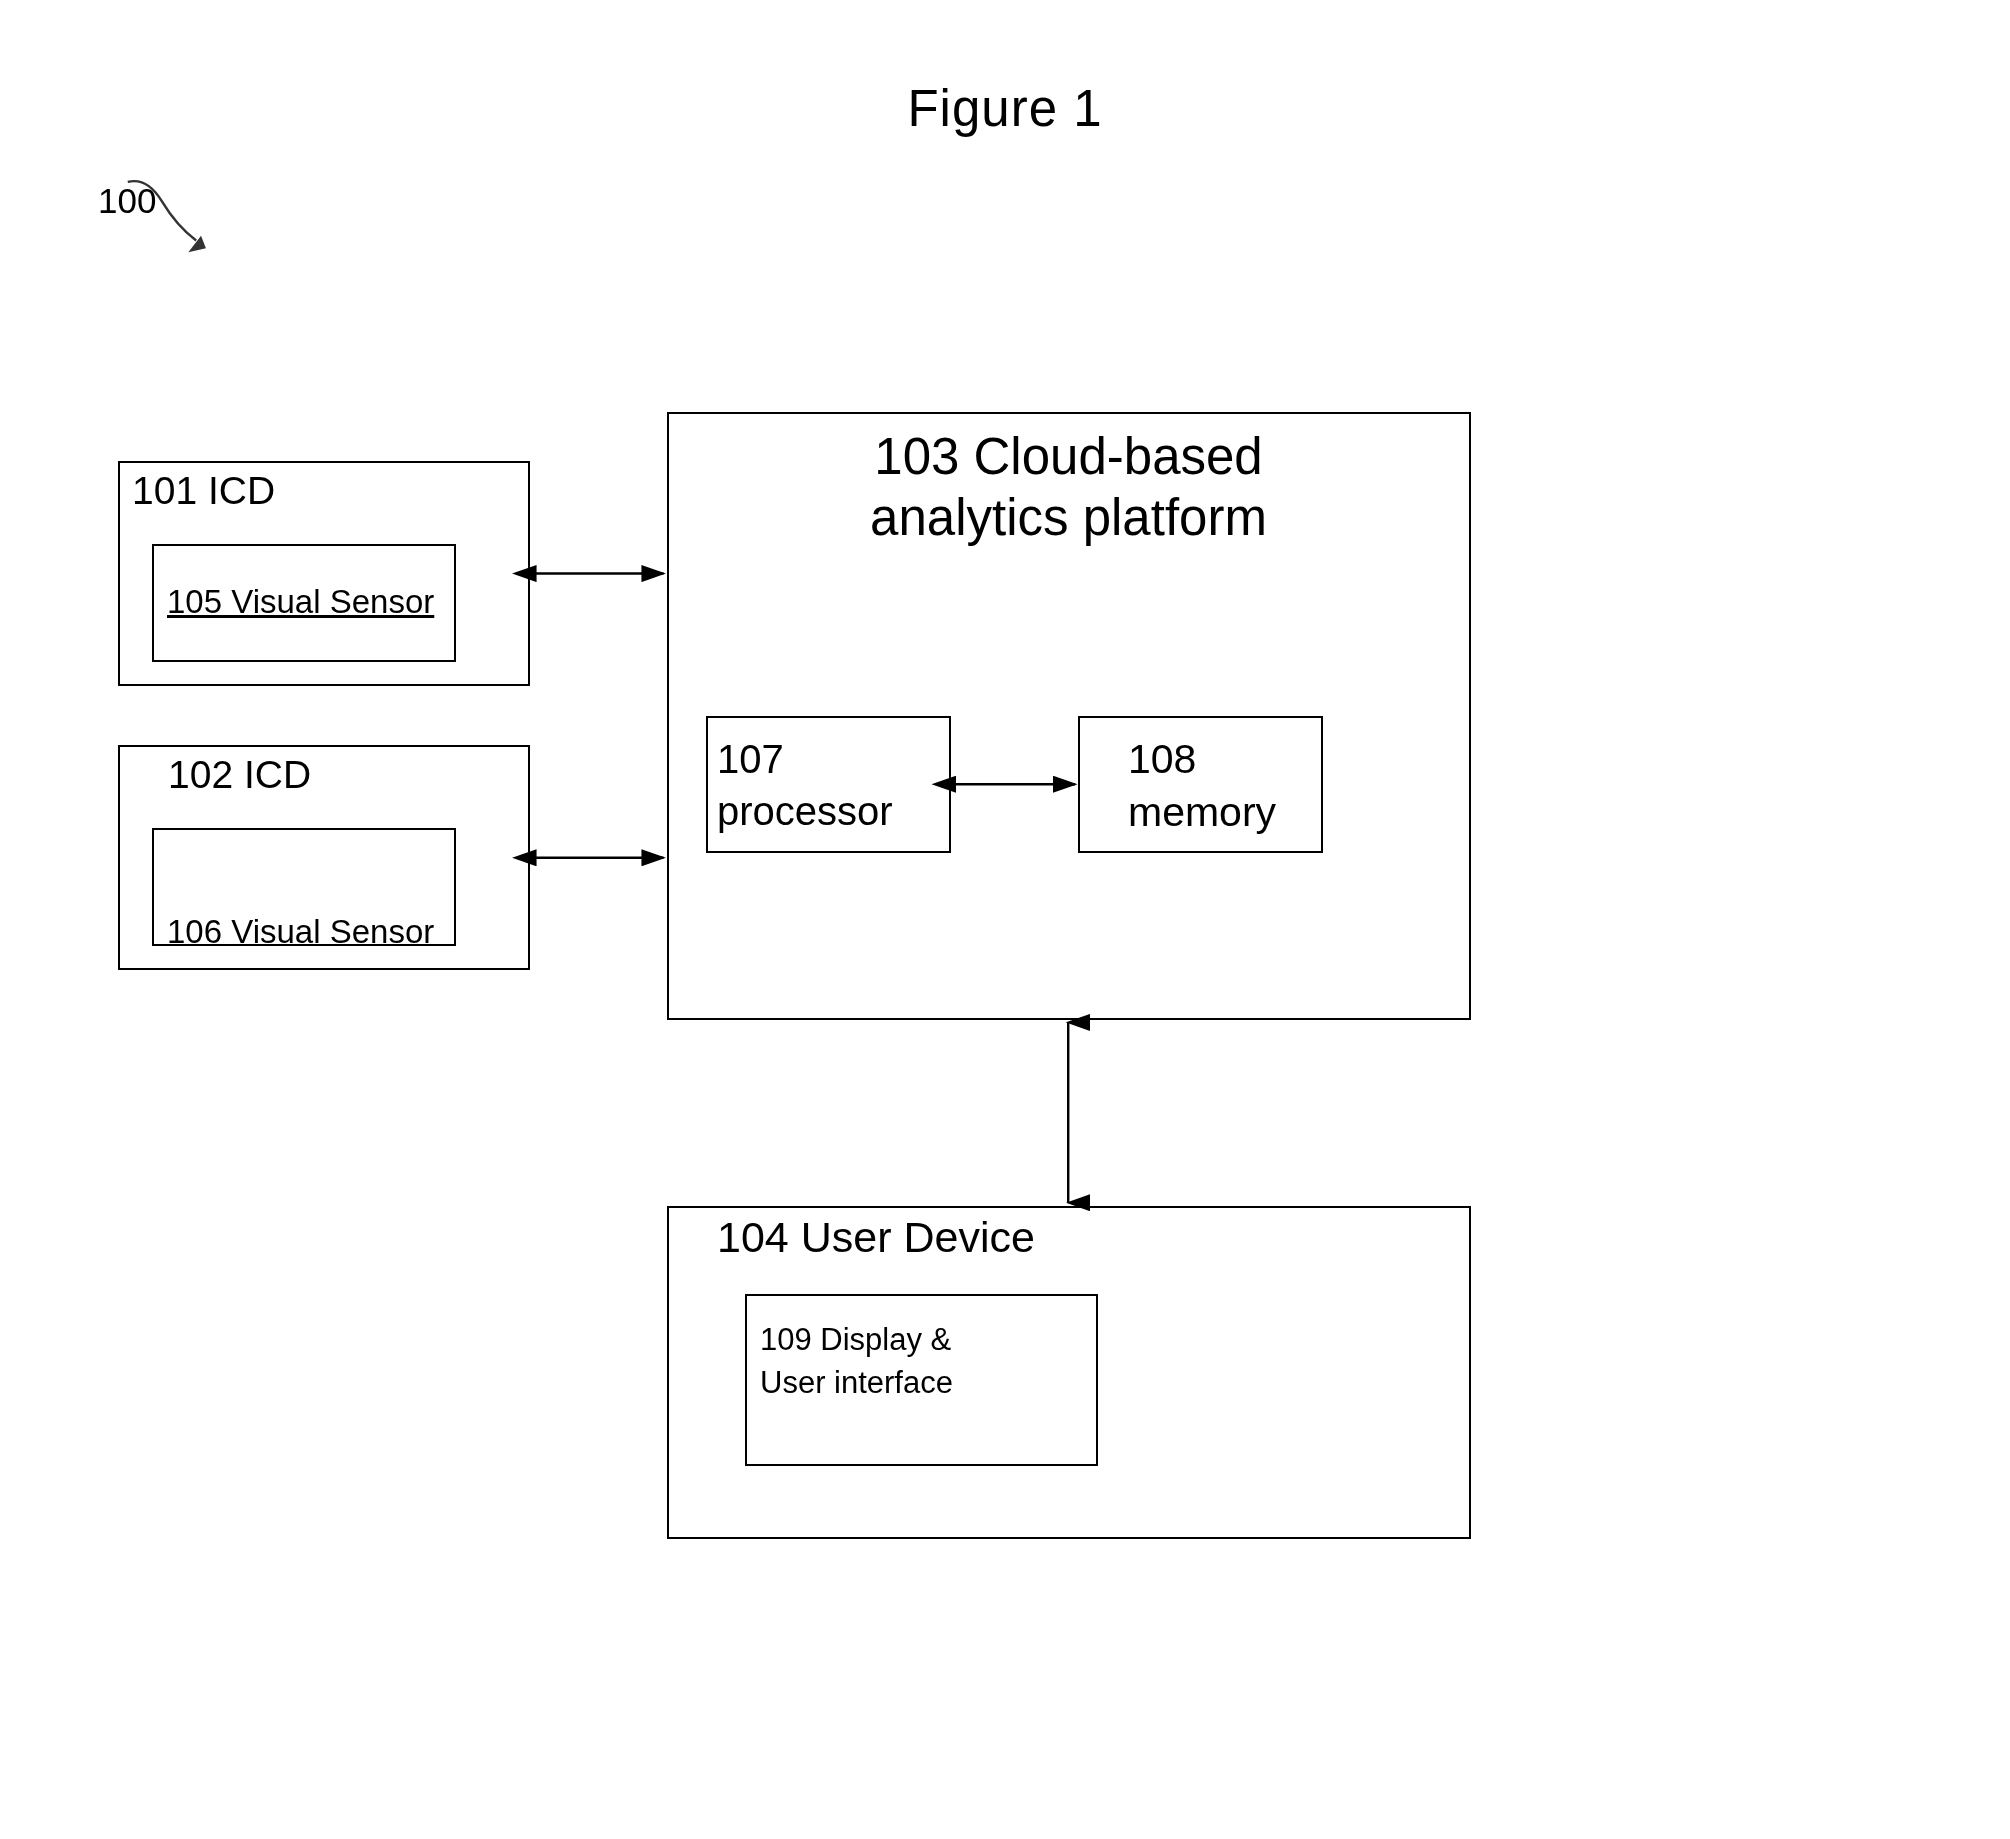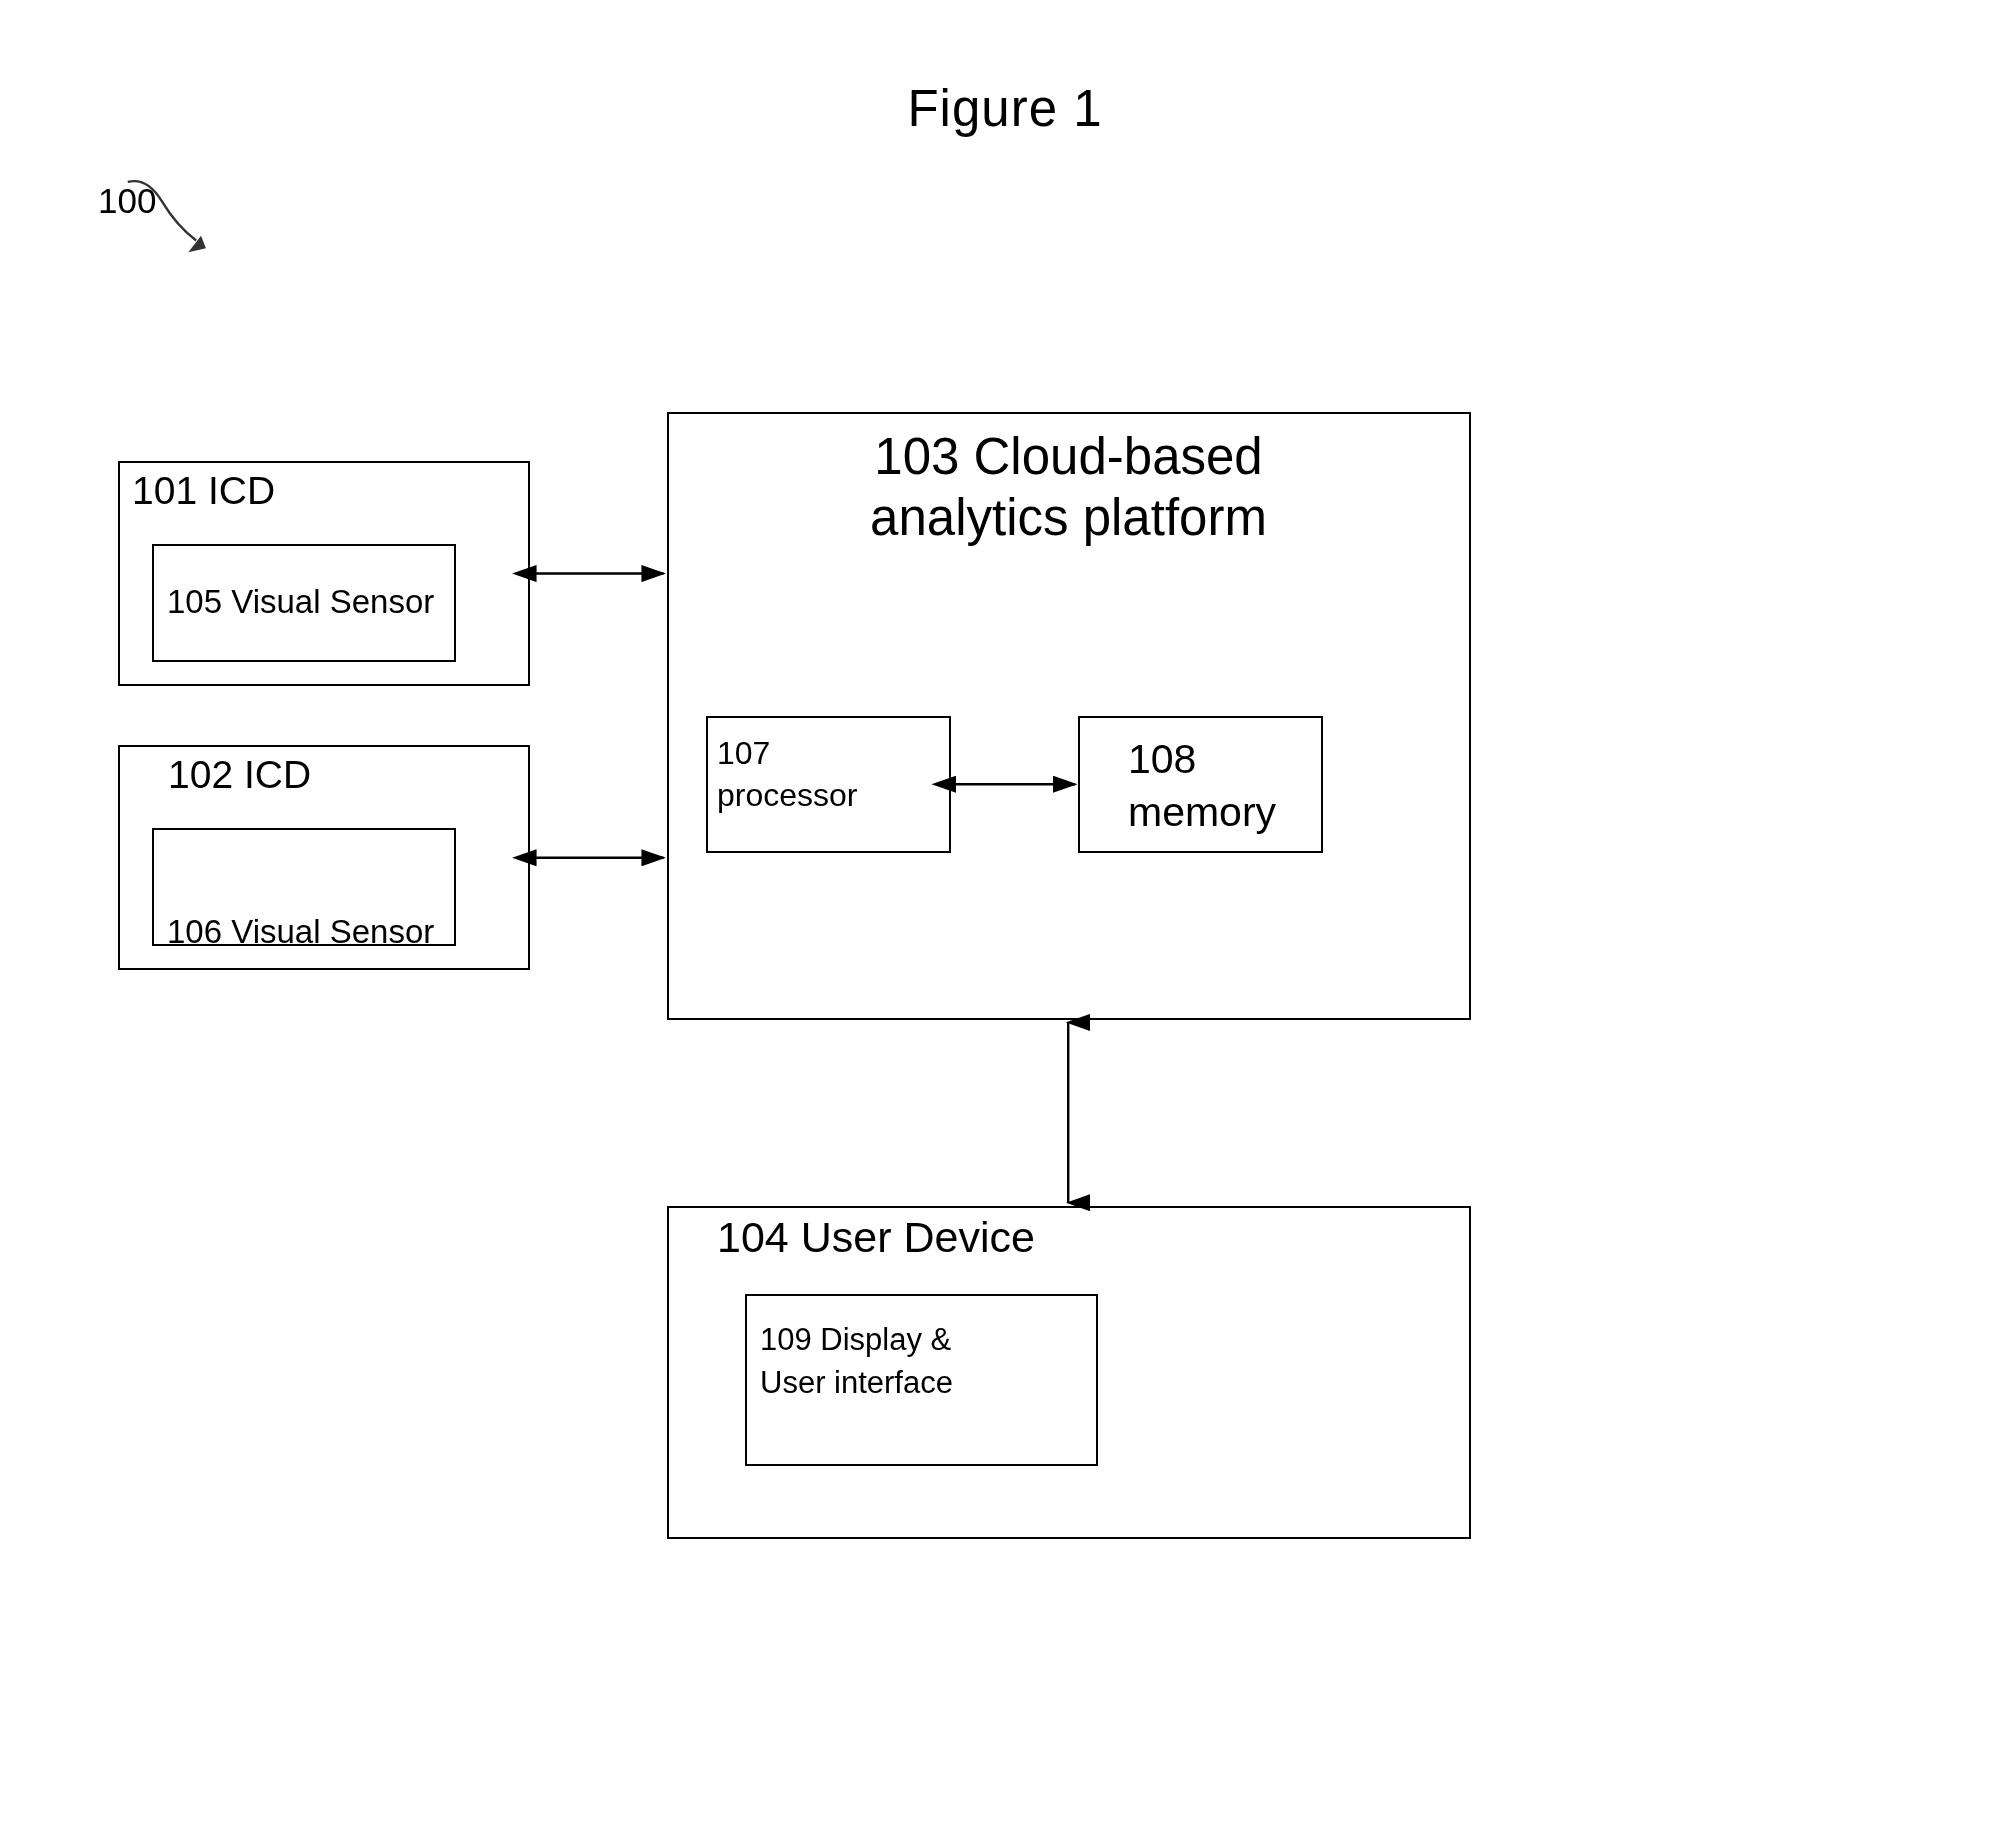--- a/index.html
+++ b/index.html
@@ -61,20 +61,21 @@
       width: 304px;
       height: 118px;
       border: 2.9px solid #000;
     }
 
     .box-105-label {
       position: absolute;
       top: 583px;
       left: 167px;
       font-size: 33px;
+      text-decoration: underline;
     }
 
     
     .box-102 {
       position: absolute;
       top: 745px;
       left: 118px;
       width: 412px;
       height: 225px;
       border: 2.9px solid #000;
@@ -132,21 +133,21 @@
       left: 706px;
       width: 245px;
       height: 137px;
       border: 2.9px solid #000;
     }
 
     .box-107-label {
       position: absolute;
       top: 733px;
       left: 717px;
-      font-size: 32px;
+      font-size: 40px;
       line-height: 1.3;
     }
 
     
     .box-108 {
       position: absolute;
       top: 716px;
       left: 1078px;
       width: 245px;
       height: 137px;

